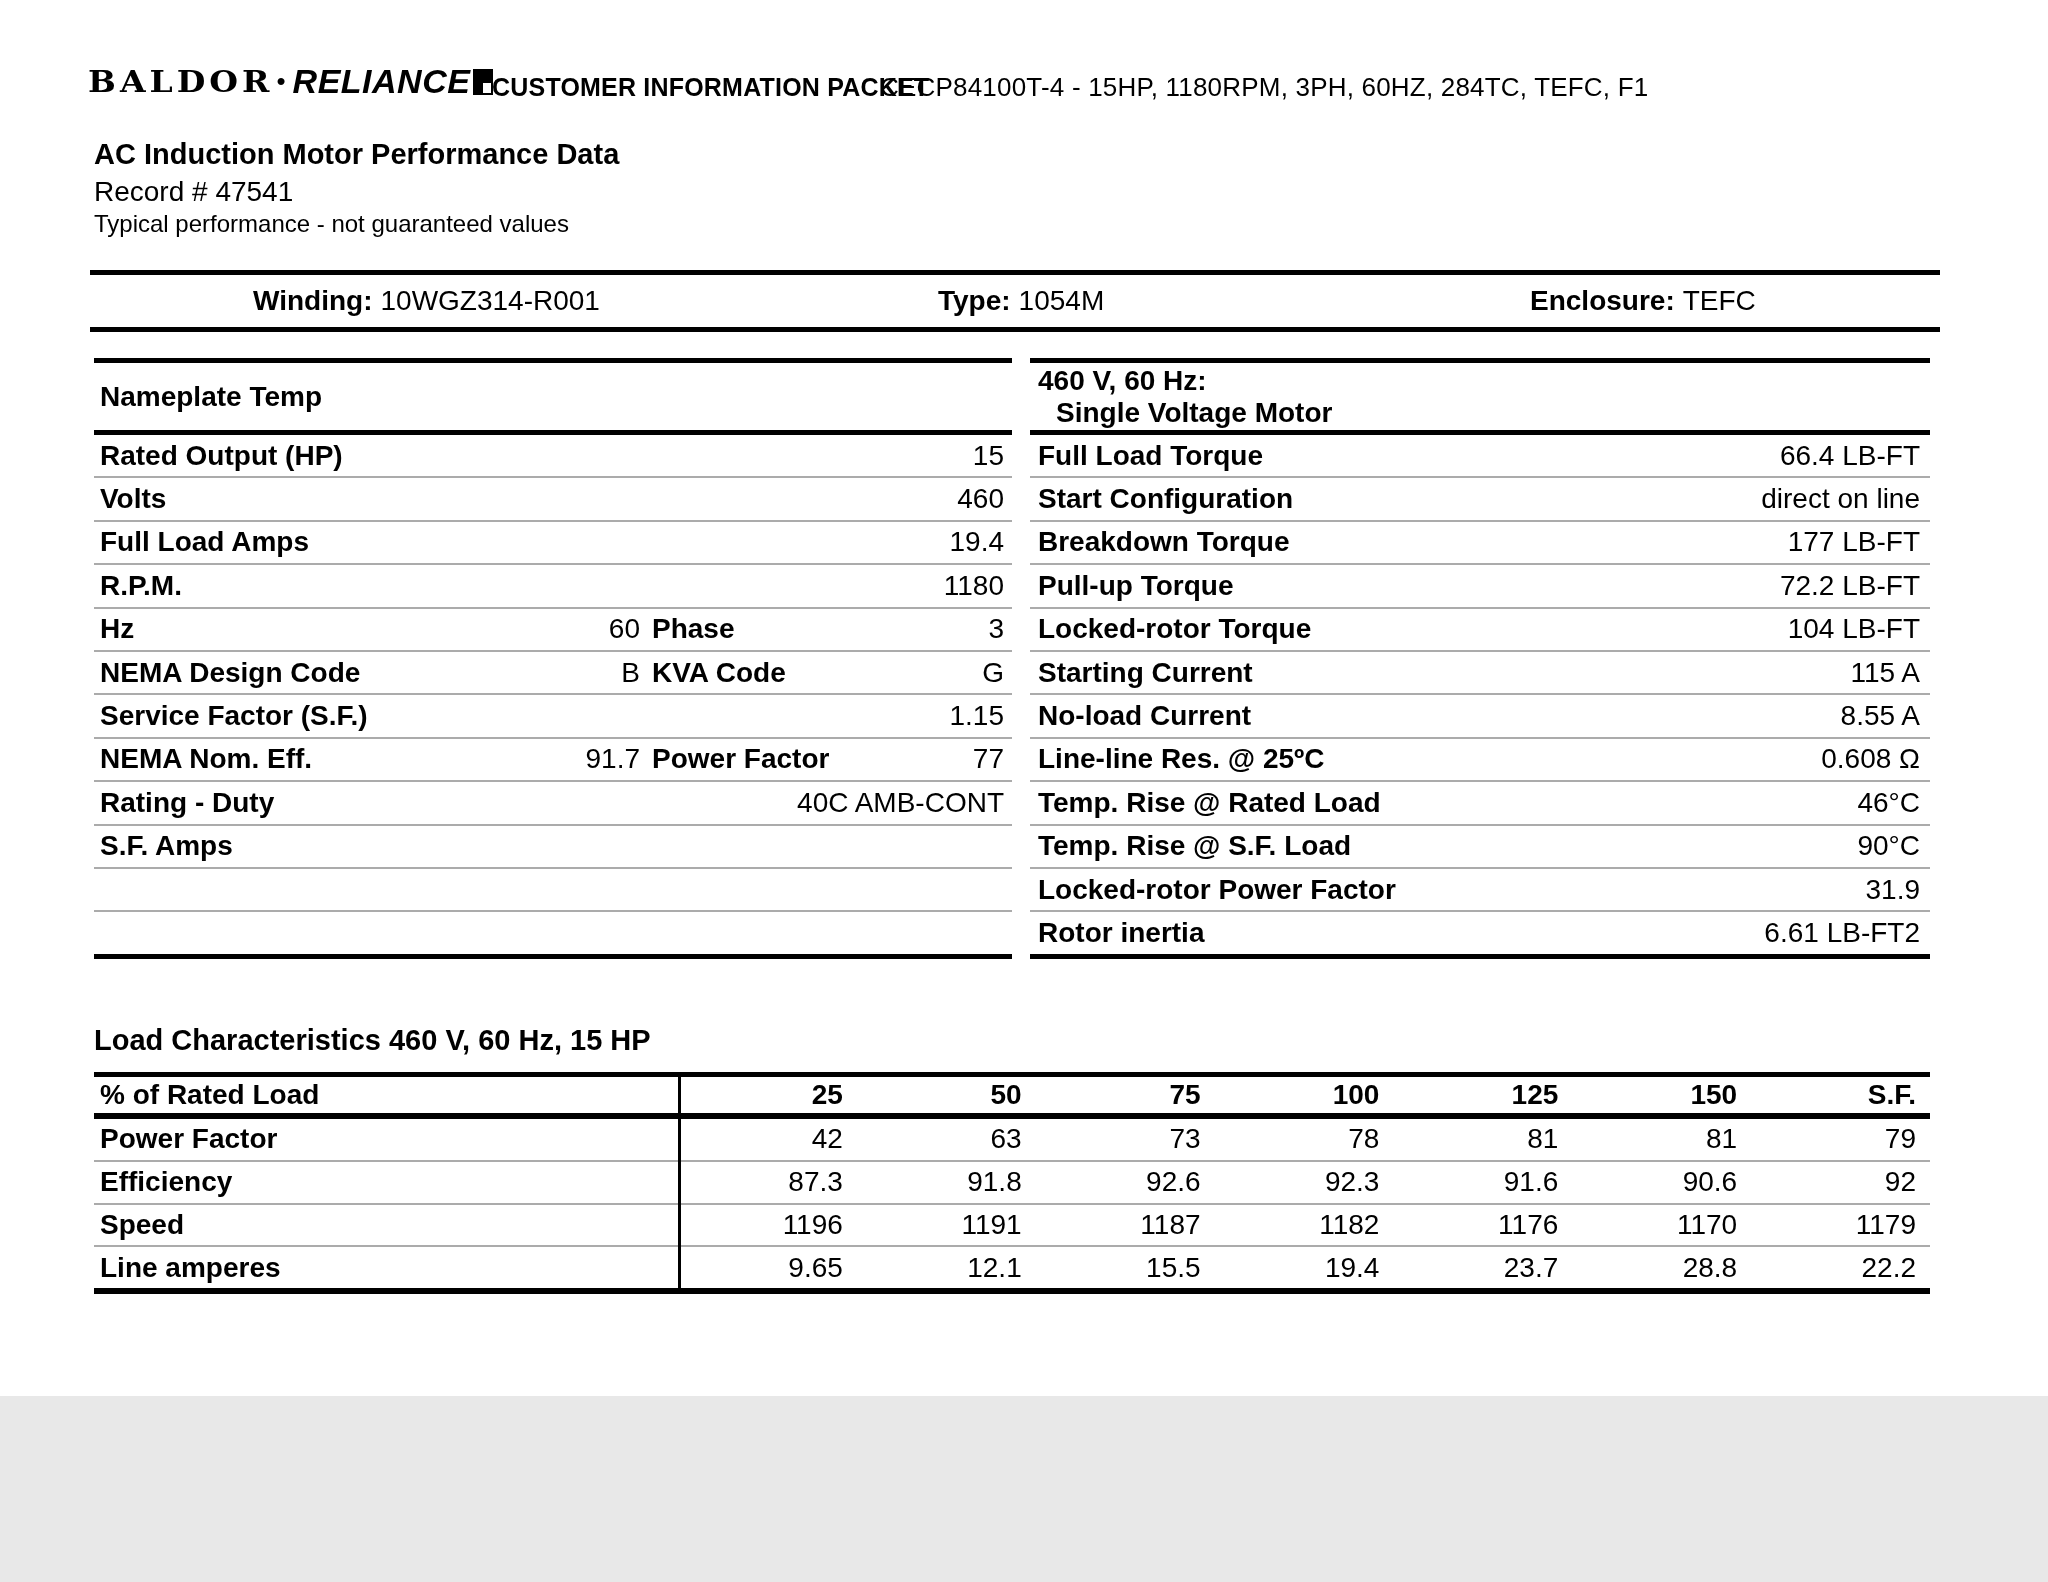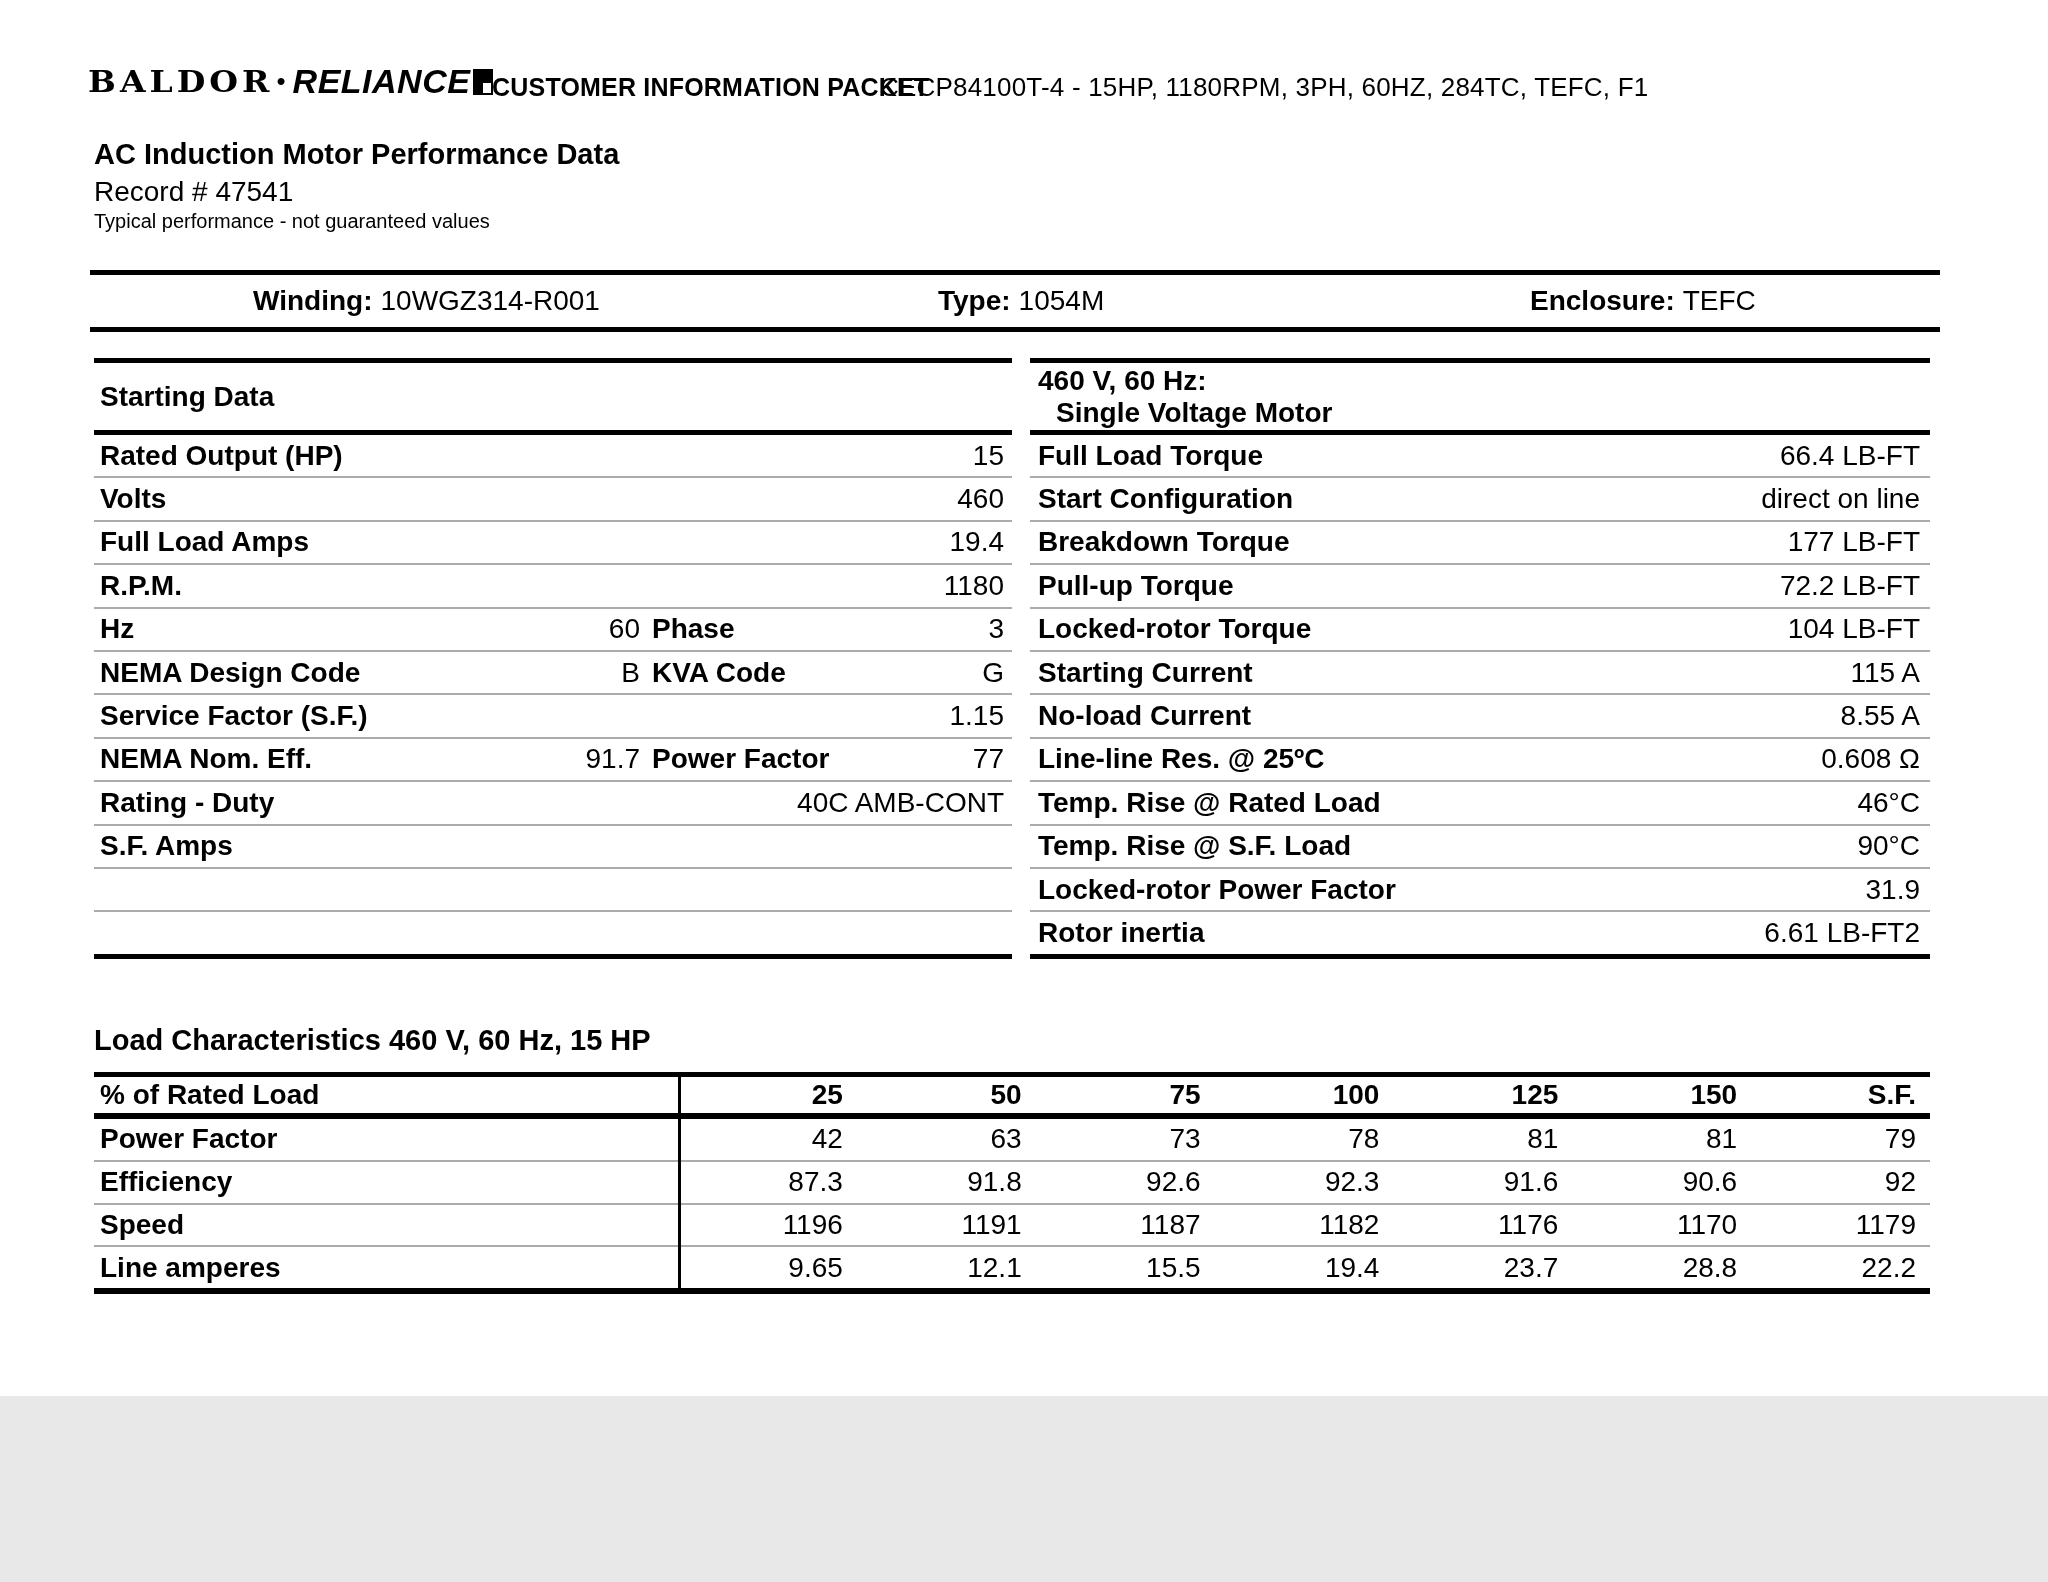--- a/index.html
+++ b/index.html
@@ -13,21 +13,21 @@
   .logo-dot { font-size:26px; margin:0 7px 0 3px; }
   .logo-reliance { font-style:italic; font-weight:bold; font-size:34px; letter-spacing:0.5px; }
   .logo-mark { position:relative; width:20px; height:26px; background:#000; margin-left:3px; }
   .logo-mark::after { content:""; position:absolute; right:2px; bottom:2px; width:8px; height:10px; background:#fff; }
   .packet-title { position:absolute; left:492px; top:73px; font-weight:bold; font-size:25px; letter-spacing:0.2px; white-space:nowrap; }
   .part-desc { position:absolute; left:880px; top:72px; font-size:26px; letter-spacing:0.2px; white-space:nowrap; }
 
   
   .doc-title { position:absolute; left:94px; top:138px; font-size:29px; font-weight:bold; }
   .doc-record { position:absolute; left:94px; top:176px; font-size:28px; }
-  .doc-disclaimer { position:absolute; left:94px; top:210px; font-size:20px; }
+  .doc-disclaimer { position:absolute; left:94px; top:210px; font-size:24px; }
 
   
   .winding-bar { position:absolute; left:90px; top:270px; width:1850px; height:62px; box-sizing:border-box;
     border-top:5px solid #000; border-bottom:5px solid #000; }
   .wind-item { position:absolute; top:0; height:52px; line-height:52px; font-size:28px; white-space:nowrap; }
   .wind-item .lbl { font-weight:bold; margin-right:8px; }
 
   
   .tbl { position:absolute; top:358px; box-sizing:border-box; border-top:5px solid #000; border-bottom:5px solid #000; }
   .tbl-left  { left:94px;  width:918px; }
@@ -86,21 +86,21 @@
     <div class="wind-item" style="left:848px">
       <span class="lbl">Type:</span><span>1054M</span>
     </div>
     <div class="wind-item" style="left:1440px">
       <span class="lbl">Enclosure:</span><span>TEFC</span>
     </div>
   </div>
 
   <div class="tbl tbl-left">
     <div class="tbl-head">
-      <div class="h1">Starting Data</div>
+      <div class="h1">Nameplate Temp</div>
     </div>
     <div class="t-row">
         <span class="np-label">Rated Output (HP)</span>
         <span class="np-mid"></span>
         <span class="np-label2"></span>
         <span class="np-value">15</span>
       </div>
     <div class="t-row">
         <span class="np-label">Volts</span>
         <span class="np-mid"></span>

